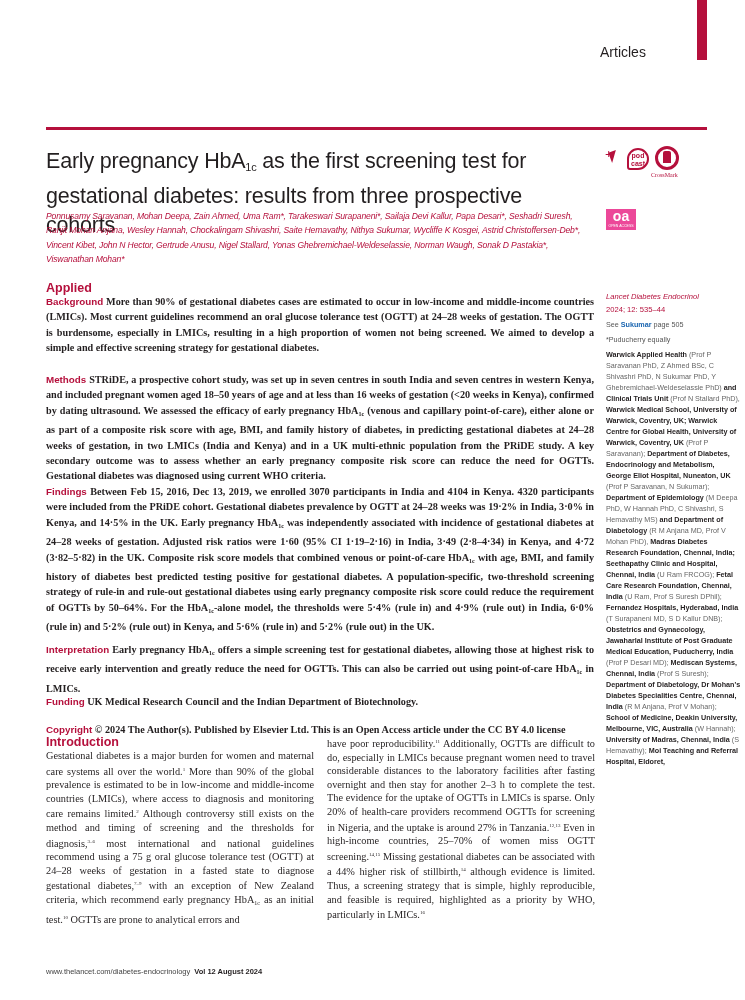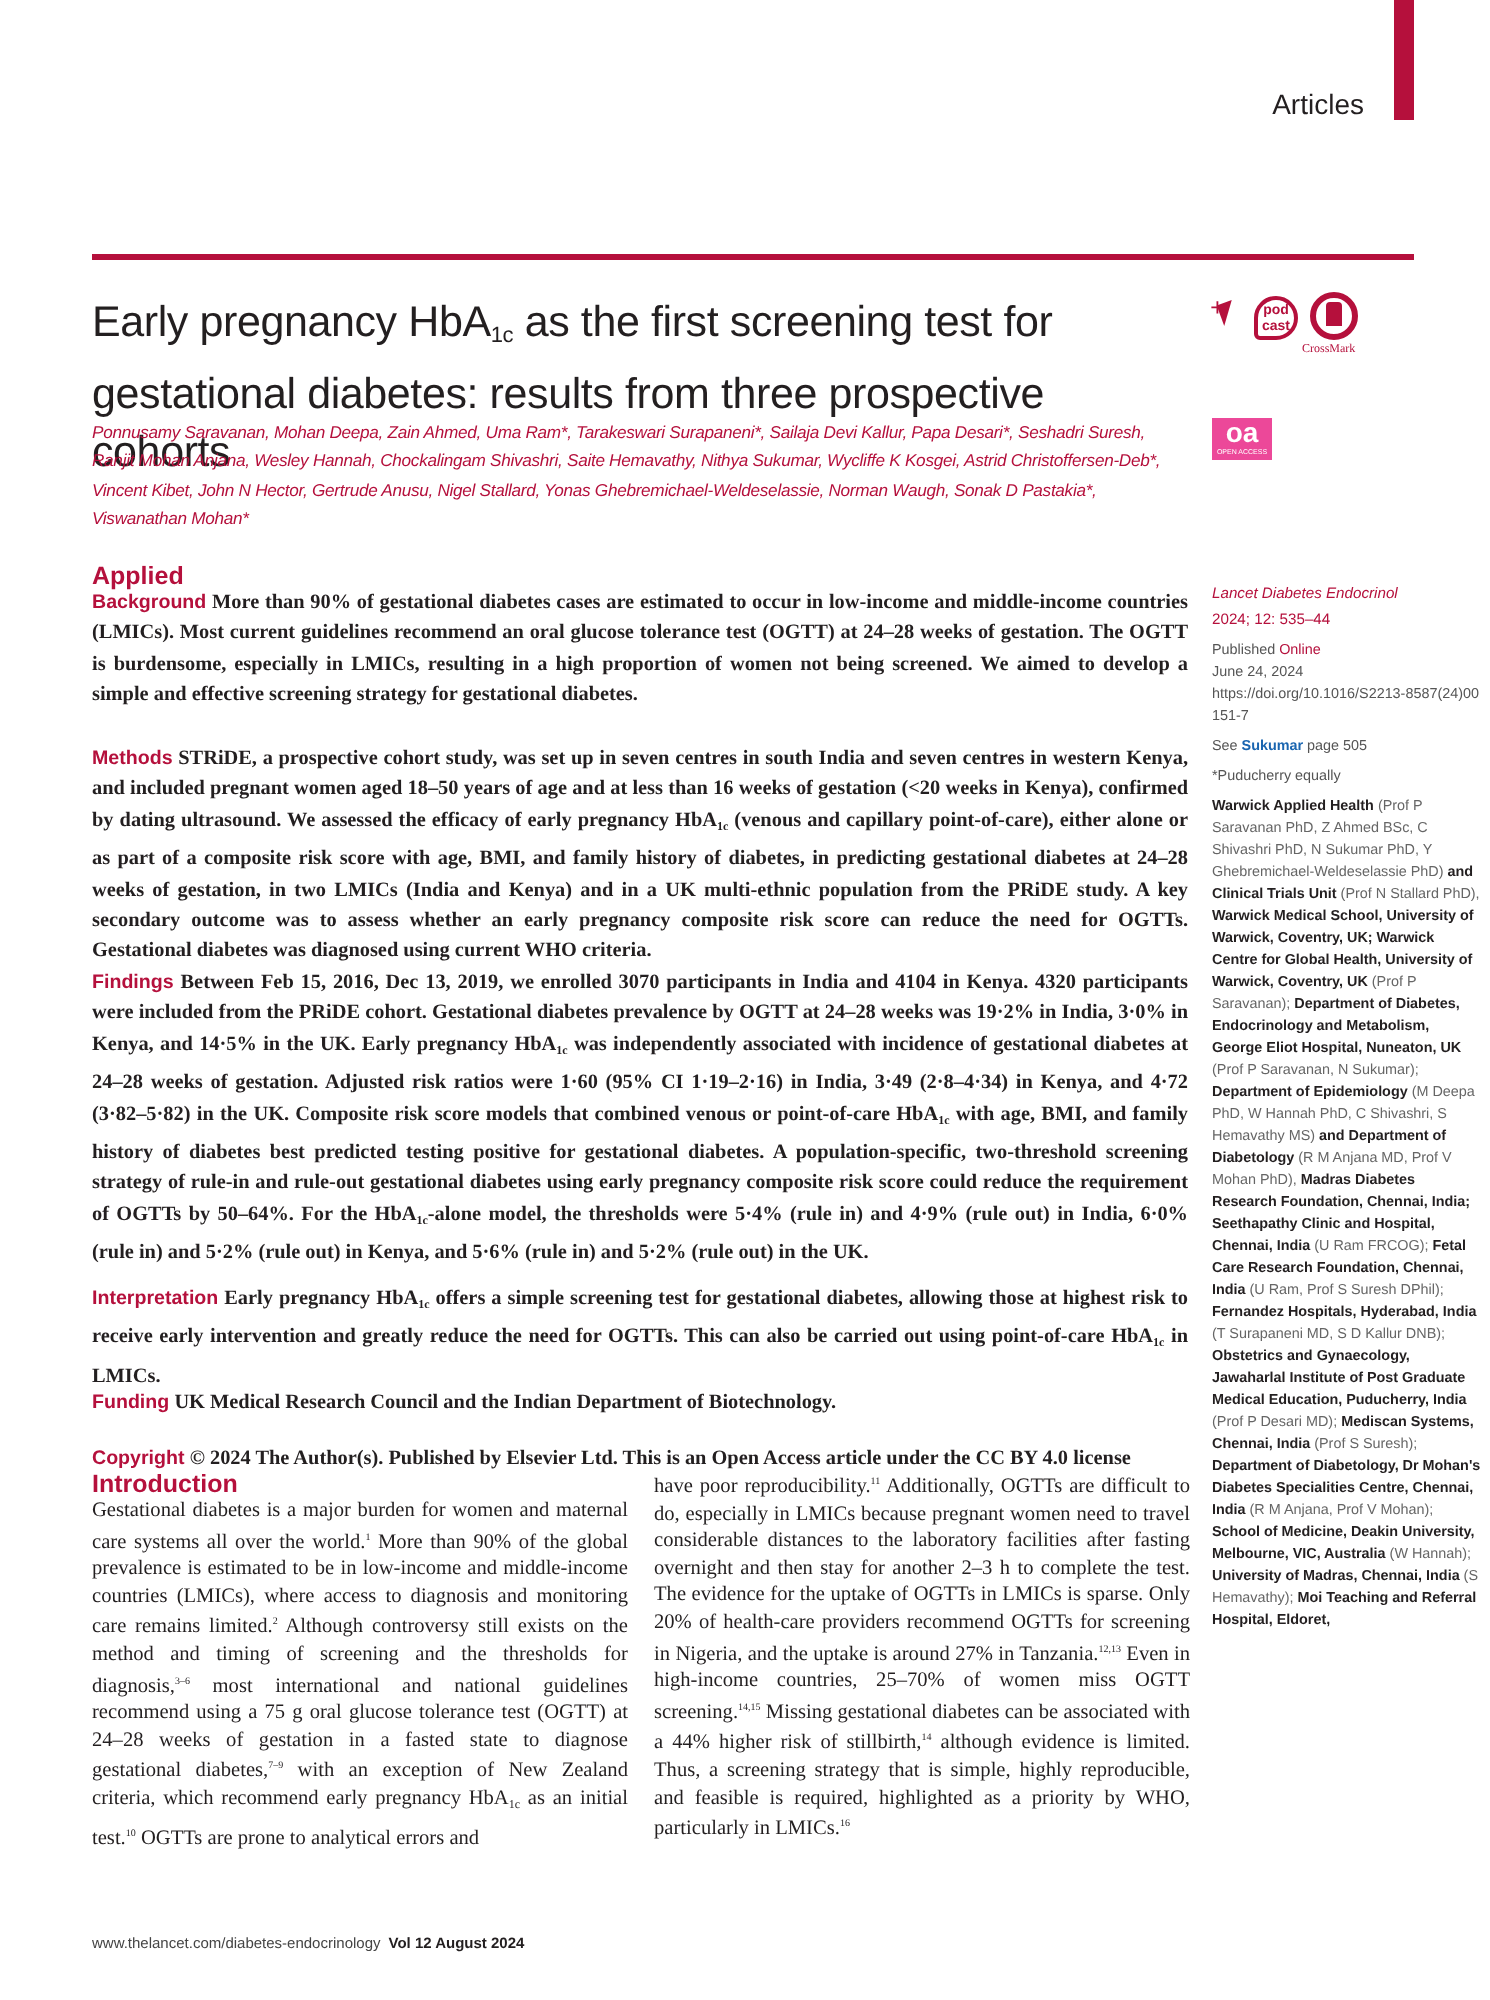--- a/index.html
+++ b/index.html
@@ -1,21 +1,21 @@
 <!DOCTYPE html>
 <html><head>
 <meta charset="utf-8">
 <style>
   * { box-sizing: border-box; margin: 0; padding: 0; }
   html, body { width: 745px; height: 1000px; background: #fff; overflow: hidden; }
   body { position: relative; font-family: "Liberation Serif", "DejaVu Serif", serif; color: #231f20; }
   .sans { font-family: "Liberation Sans", "DejaVu Sans", sans-serif; }
 
   #corner-tab { position: absolute; left: 697px; top: 0; width: 10px; height: 60px; background: #b5103c; }
-  #section-label { position: absolute; left: 600px; top: 44px; width: 82px; text-align: right; font-size: 14px; color: #231f20; }
+  #section-label { position: absolute; left: 600px; top: 44px; width: 82px; font-size: 14px; color: #231f20; }
   #top-rule { position: absolute; left: 46px; top: 127px; width: 661px; height: 3px; background: #b5103c; }
 
   #title { position: absolute; left: 46px; top: 147px; width: 540px; font-size: 21.5px; line-height: 29px; font-weight: normal; color: #231f20; letter-spacing: -0.2px; }
   #title sub { font-size: 11px; vertical-align: -3px; }
 
   #icons { position: absolute; left: 605px; top: 146px; width: 85px; height: 36px; }
   .icon-plus { position: absolute; left: 0; top: 0; color: #b5103c; font-size: 13px; font-weight: bold; }
   .icon-cursor { position: absolute; left: 5px; top: 5px; width: 0; height: 0; border-left: 8px solid #b5103c; border-bottom: 11px solid transparent; transform: rotate(-20deg); }
   .icon-pod { position: absolute; left: 22px; top: 2px; width: 22px; height: 22px; border: 2px solid #b5103c; border-radius: 11px 11px 11px 3px; color: #b5103c; font-size: 7px; font-weight: bold; text-align: center; line-height: 8px; padding-top: 2px; }
   .icon-crossmark { position: absolute; left: 50px; top: 0; width: 24px; height: 24px; border: 3px solid #b5103c; border-radius: 50%; }
@@ -102,25 +102,20 @@
 
 <h2 id="intro-heading">Introduction</h2>
 
 <div id="col-left" class="col"><span>Gestational diabetes is a major burden for women and maternal care systems all over the world.</span><sup>1</sup><span> More than 90% of the global prevalence is estimated to be in low-income and middle-income countries (LMICs), where access to diagnosis and monitoring care remains limited.</span><sup>2</sup><span> Although controversy still exists on the method and timing of screening and the thresholds for diagnosis,</span><sup>3–6</sup><span> most international and national guidelines recommend using a 75 g oral glucose tolerance test (OGTT) at 24–28 weeks of gestation in a fasted state to diagnose gestational diabetes,</span><sup>7–9</sup><span> with an exception of New Zealand criteria, which recommend early pregnancy HbA</span><sub>1c</sub><span> as an initial test.</span><sup>10</sup><span> OGTTs are prone to analytical errors and</span></div>
 
 <div id="col-right" class="col"><span>have poor reproducibility.</span><sup>11</sup><span> Additionally, OGTTs are difficult to do, especially in LMICs because pregnant women need to travel considerable distances to the laboratory facilities after fasting overnight and then stay for another 2–3 h to complete the test. The evidence for the uptake of OGTTs in LMICs is sparse. Only 20% of health-care providers recommend OGTTs for screening in Nigeria, and the uptake is around 27% in Tanzania.</span><sup>12,13</sup><span> Even in high-income countries, 25–70% of women miss OGTT screening.</span><sup>14,15</sup><span> Missing gestational diabetes can be associated with a 44% higher risk of stillbirth,</span><sup>14</sup><span> although evidence is limited. Thus, a screening strategy that is simple, highly reproducible, and feasible is required, highlighted as a priority by WHO, particularly in LMICs.</span><sup>16</sup></div>
 
 <aside id="sidebar">
   <div class="journal">Lancet Diabetes Endocrinol</div>
   <div class="journal-vol">2024; 12: 535–44</div>
-  <div class="block pub-online">
-    <span>Published </span><span class="online">Online</span><br>
-    <span>June 24, 2024</span><br>
-    <span style="word-break: break-all;">https://doi.org/10.1016/S2213-8587(24)00151-7</span>
-  </div>
   <div class="block"><span>See </span><span class="comment-link">Sukumar</span><span> page 505</span></div>
   <div class="block">*Puducherry equally</div>
   <div class="aff">
     <b>Warwick Applied Health</b><span> (Prof P Saravanan PhD, Z Ahmed BSc, C Shivashri PhD, N Sukumar PhD, Y Ghebremichael-Weldeselassie PhD) </span><b>and Clinical Trials Unit</b><span> (Prof N Stallard PhD), </span><b>Warwick Medical School, University of Warwick, Coventry, UK; Warwick Centre for Global Health, University of Warwick, Coventry, UK</b><span> (Prof P Saravanan); </span><b>Department of Diabetes, Endocrinology and Metabolism, George Eliot Hospital, Nuneaton, UK</b><span> (Prof P Saravanan, N Sukumar); </span><b>Department of Epidemiology</b><span> (M Deepa PhD, W Hannah PhD, C Shivashri, S Hemavathy MS) </span><b>and Department of Diabetology</b><span> (R M Anjana MD, Prof V Mohan PhD), </span><b>Madras Diabetes Research Foundation, Chennai, India; Seethapathy Clinic and Hospital, Chennai, India</b><span> (U Ram FRCOG); </span><b>Fetal Care Research Foundation, Chennai, India</b><span> (U Ram, Prof S Suresh DPhil); </span><b>Fernandez Hospitals, Hyderabad, India</b><span> (T Surapaneni MD, S D Kallur DNB); </span><b>Obstetrics and Gynaecology, Jawaharlal Institute of Post Graduate Medical Education, Puducherry, India</b><span> (Prof P Desari MD); </span><b>Mediscan Systems, Chennai, India</b><span> (Prof S Suresh); </span><b>Department of Diabetology, Dr Mohan's Diabetes Specialities Centre, Chennai, India</b><span> (R M Anjana, Prof V Mohan); </span><b>School of Medicine, Deakin University, Melbourne, VIC, Australia</b><span> (W Hannah); </span><b>University of Madras, Chennai, India</b><span> (S Hemavathy); </span><b>Moi Teaching and Referral Hospital, Eldoret,</b><span></span>
   </div>
 </aside>
 
 <div id="footer-url"><span>www.thelancet.com/diabetes-endocrinology</span><span class="vol">Vol 12   August 2024</span></div>
 <div id="page-number">535</div>
 

